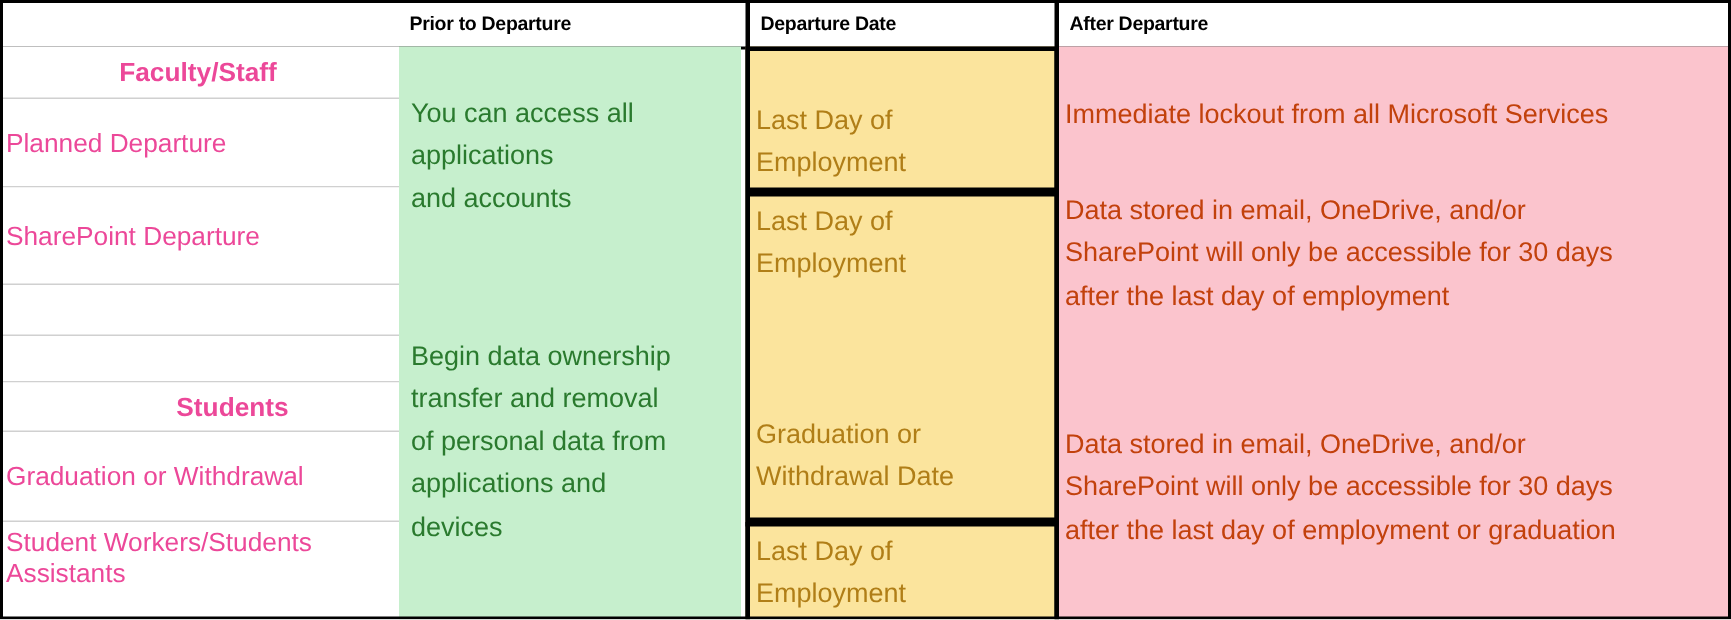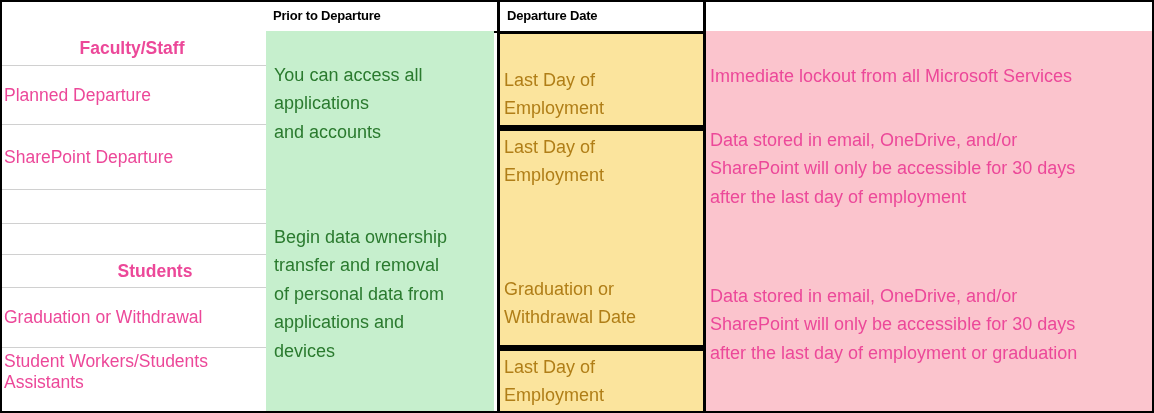--- a/index.html
+++ b/index.html
@@ -73,21 +73,21 @@
     border-top:3px solid #000000;
     border-bottom:3px solid #000000;
     border-left:3px solid #000000;
     border-right:3px solid #000000;
   }
   .yellow .ln{white-space:nowrap;}
 
   
   .pink{
     background:#fbc4cd;
-    color:#ec4899;
+    color:#c2410c;
     font-size:18px;
     line-height:1.58;
     padding:0 4px;
   }
   .pink .ln{white-space:nowrap;}
 
   
   .vline{
     position:absolute;
     background:#000000;
@@ -111,20 +111,21 @@
 <body>
 
 <div class="sheet">
 
   <div class="cell hdr hdr-blank" style="left:0px;top:0px;width:266px;height:31px;"></div>
 
   <div class="cell hdr" style="left:266px;top:0px;width:234px;height:31px;">Prior to Departure</div>
 
   <div class="cell hdr" style="left:500px;top:0px;width:206px;height:31px;">Departure Date</div>
 
+  <div class="cell hdr" style="left:706px;top:0px;width:448px;height:31px;">After Departure</div>
 
   <div class="hdr-underline" style="left:0px;top:31px;width:266px;"></div>
   <div class="hdr-underline" style="left:266px;top:31px;width:888px;"></div>
 
   <div class="cell cat group" style="left:0px;top:31px;width:266px;height:35px;">Faculty/Staff</div>
 
   <div class="cell cat" style="left:0px;top:66px;width:266px;height:59px;">Planned Departure</div>
 
   <div class="cell cat" style="left:0px;top:125px;width:266px;height:65px;">SharePoint Departure</div>
 

